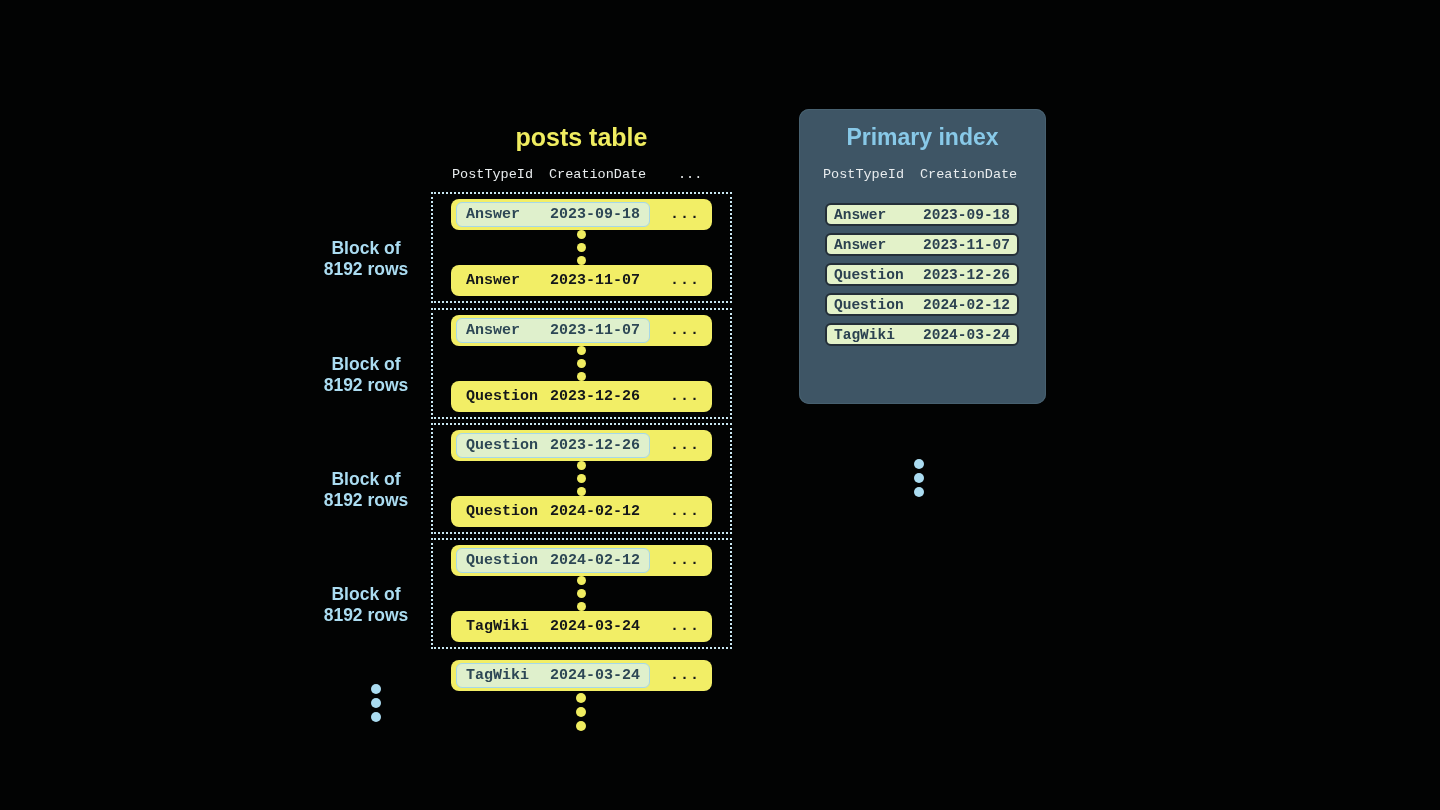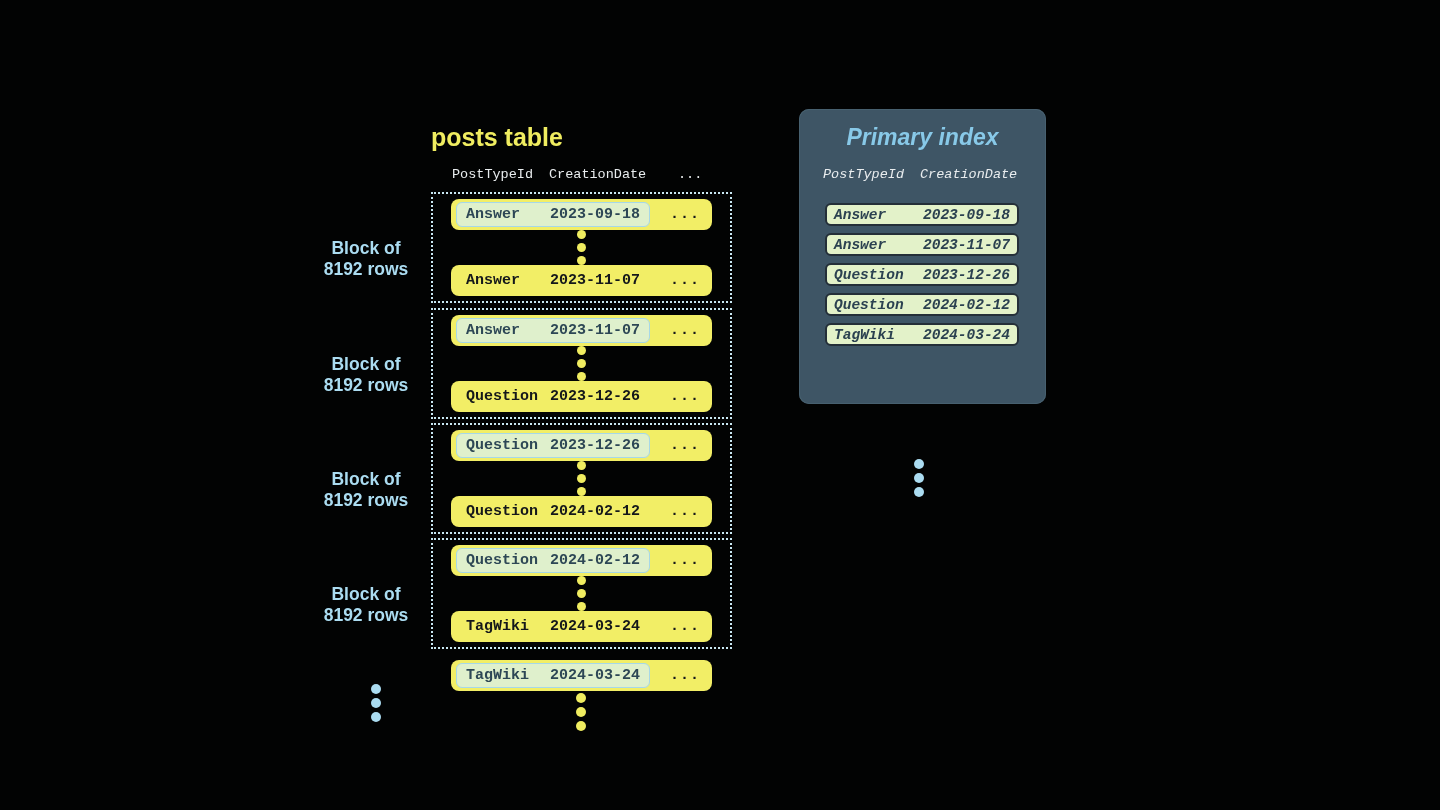--- a/index.html
+++ b/index.html
@@ -1,21 +1,21 @@
 <!DOCTYPE html>
 <html><head>
 <meta charset="utf-8">
 <style>
   html,body{margin:0;padding:0;background:#000;}
   .stage{position:relative;width:1440px;height:810px;background:#020303;overflow:hidden;
          font-family:"Liberation Sans",sans-serif;}
   .mono{font-family:"Liberation Mono","DejaVu Sans Mono",monospace;}
 
   
-  .posts-title{position:absolute;left:431px;top:123px;width:301px;
+  .posts-title{position:absolute;left:431px;top:123px;width:301px;text-align:center;
                font-size:25px;font-weight:700;color:#f0ed60;}
   .posts-header{position:absolute;left:0;top:167px;height:18px;color:#e9edef;font-size:13.5px;}
   .posts-header .hcell{position:absolute;white-space:pre;}
   .ph0{left:452px;} .ph1{left:549px;} .ph2{left:678px;}
 
   .block{position:absolute;left:431px;width:301px;height:111px;box-sizing:border-box;
          border:2px dotted #c8e7f2;display:flex;flex-direction:column;
          align-items:center;justify-content:space-between;padding:5px 0;}
   .b1{top:192px;} .b2{top:308px;} .b3{top:423px;} .b4{top:538px;}
 
@@ -36,21 +36,21 @@
   .vdots i{width:9px;height:9px;border-radius:50%;background:#f0ed60;display:block;}
   .vdots.blue i{width:10px;height:10px;background:#abdcf1;}
   .vdots.big i{width:10px;height:10px;}
   .dots-left{position:absolute;left:371px;top:684px;}
   .dots-bottom{position:absolute;left:576px;top:693px;}
 
   .overflow-row{position:absolute;left:451px;top:660px;width:261px;}
 
   
   .index-panel{position:absolute;left:799px;top:109px;width:247px;height:295px;
-               background:#3e5565;border-radius:10px;box-shadow:0 0 0 1px #47606f inset;font-style:italic;}
+               background:#3e5565;border-radius:10px;box-shadow:0 0 0 1px #47606f inset;}
   .index-title{position:absolute;left:0;top:15px;width:247px;text-align:center;
                font-size:23px;font-weight:700;color:#88c9e8;}
   .index-header{position:absolute;top:58px;color:#e9edef;font-size:13.5px;}
   .ih0{left:24px;} .ih1{left:121px;}
   .index-rows{position:absolute;left:26px;top:94px;}
   .index-row{width:194px;height:23px;box-sizing:border-box;margin-bottom:7px;
              background:#e3f2c9;border:2px solid #242f38;border-radius:6px;
              display:flex;align-items:center;justify-content:space-between;padding:0 7px;
              font-size:14.5px;font-weight:700;color:#2b4150;}
   .index-dots{position:absolute;left:115px;top:350px;}

